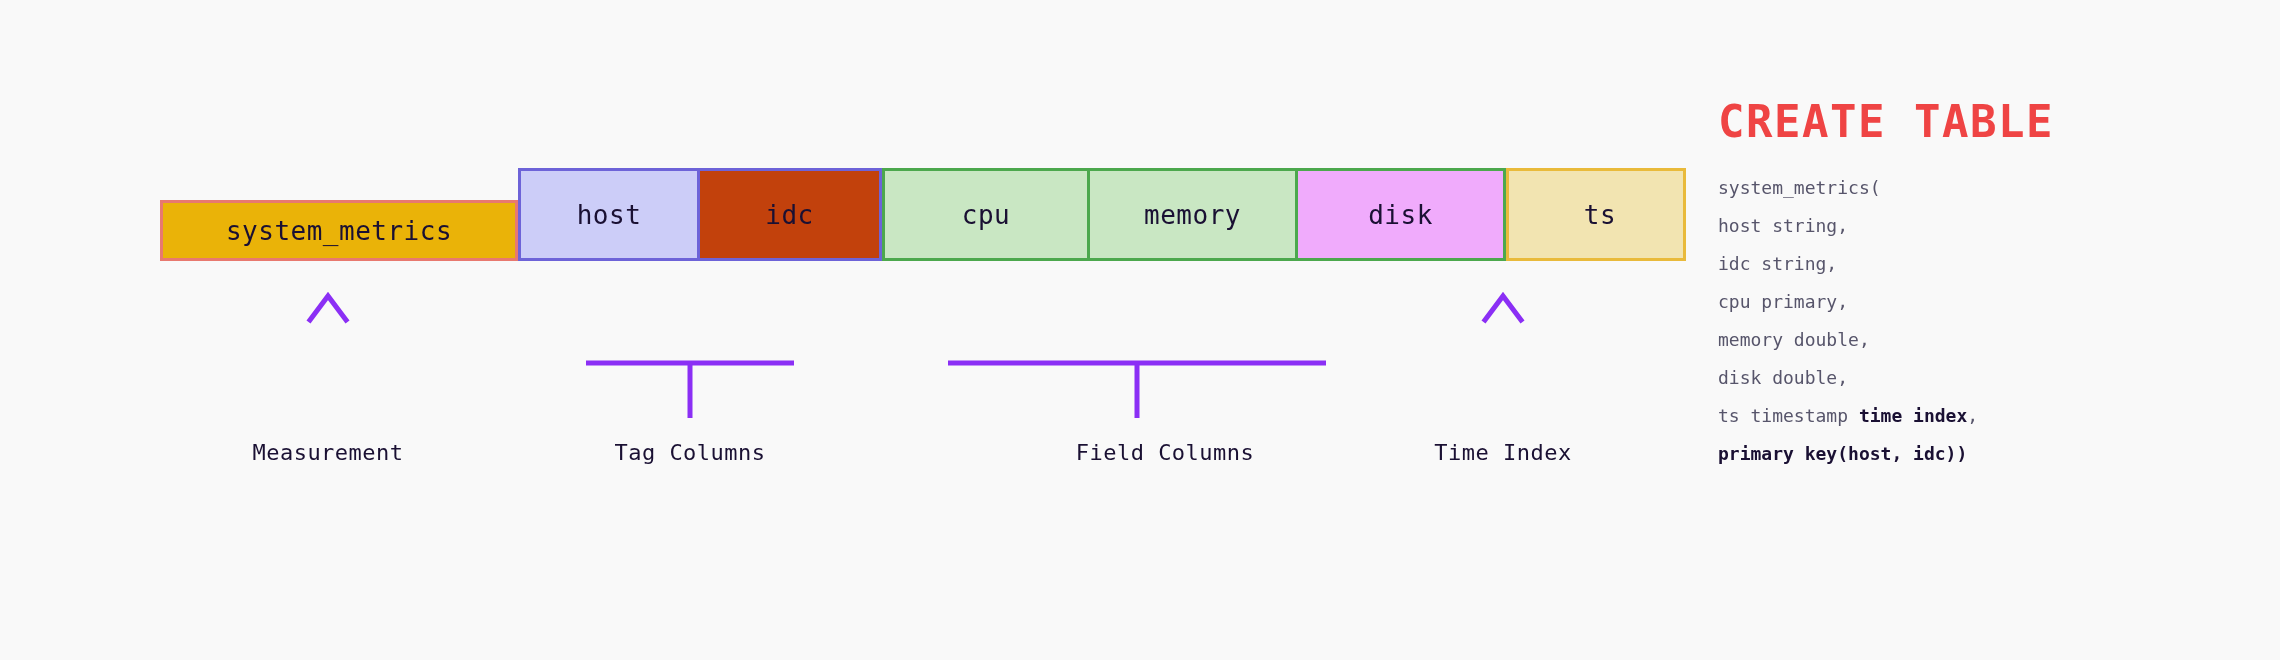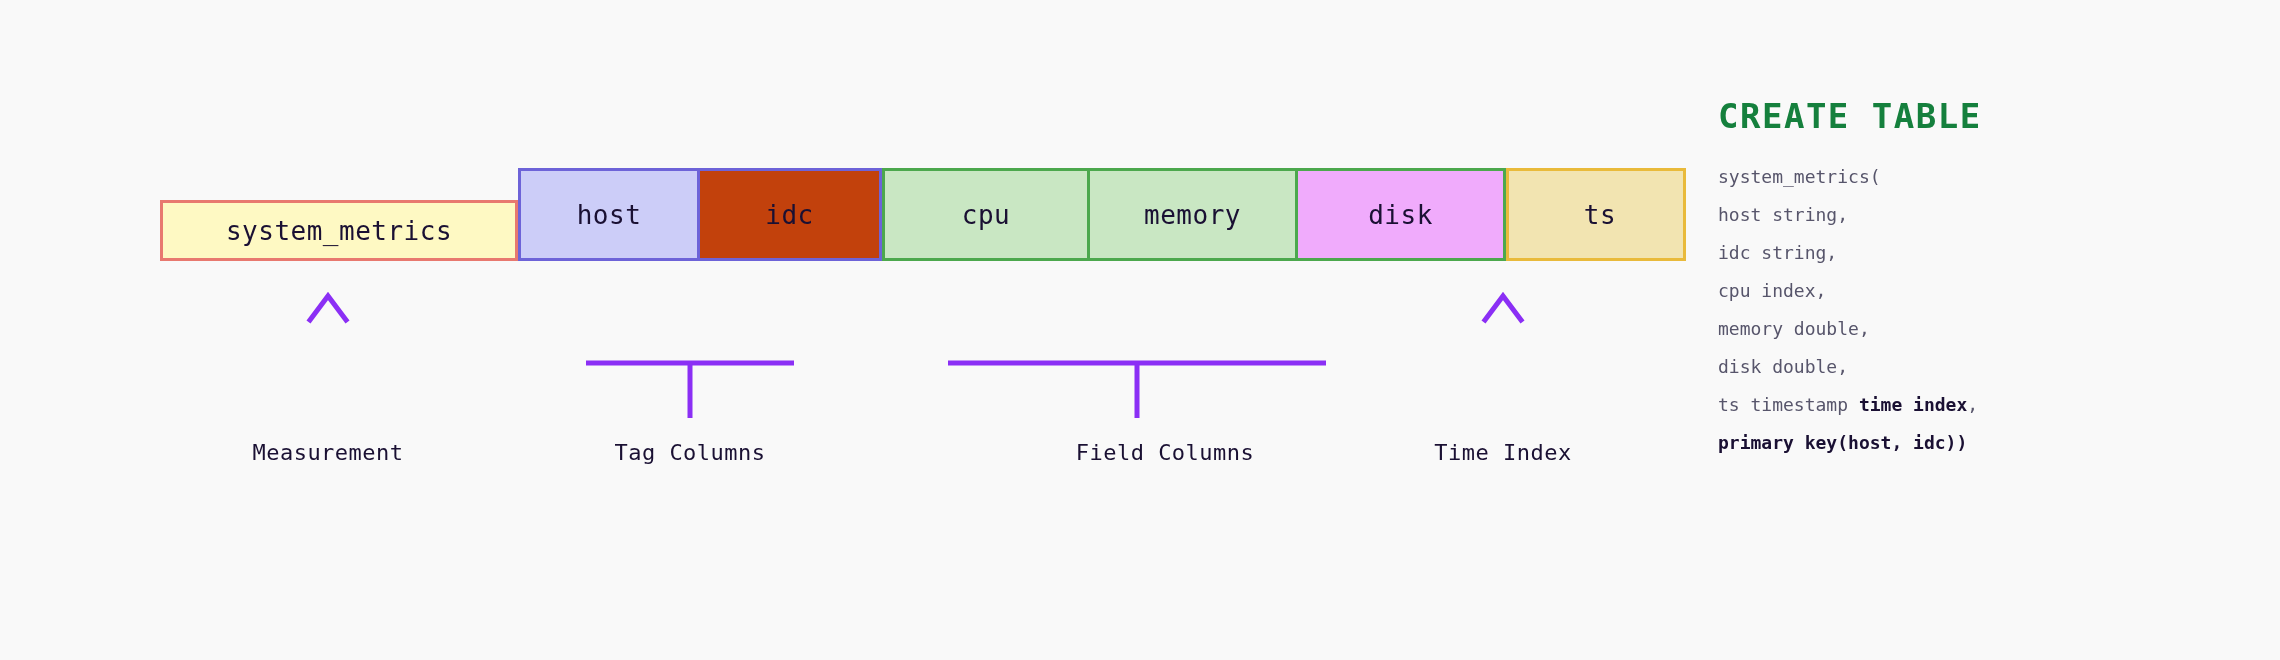--- a/index.html
+++ b/index.html
@@ -103,23 +103,23 @@
 
   
   #code-panel {
     position: absolute;
     left: 1718px;
     top: 96px;
     width: 540px;
   }
   #code-title {
     font-family: "DejaVu Sans Mono", monospace;
-    font-size: 34px;
+    font-size: 44px;
     font-weight: bold;
-    color: #15803d;
+    color: #ef4444;
     letter-spacing: 1.5px;
     margin: 0 0 22px 0;
     white-space: nowrap;
   }
   #code-body {
     font-family: "DejaVu Sans Mono", monospace;
     font-size: 18px;
     line-height: 38px;
     color: #57556b;
     white-space: nowrap;
@@ -129,21 +129,21 @@
     font-weight: bold;
     color: #1a1033;
   }
 </style>
 </head>
 <body style="background: rgb(249, 249, 249);">
 
 <div id="diagram">
 
   <div class="schema-row">
-      <div class="cell measurement first" style="background: #fef9c3; border-color: rgb(232, 121, 111); margin-top: 32px;">system_metrics</div>
+      <div class="cell measurement first" style="background: #eab308; border-color: rgb(232, 121, 111); margin-top: 32px;">system_metrics</div>
       <div class="cell tag first" style="background: rgb(204, 205, 248); border-color: rgb(109, 99, 216);">host</div>
       <div class="cell tag" style="background: #c2410c; border-color: rgb(109, 99, 216);">idc</div>
       <div class="cell field first" style="background: rgb(201, 231, 195); border-color: rgb(76, 168, 77);">cpu</div>
       <div class="cell field" style="background: rgb(201, 231, 195); border-color: rgb(76, 168, 77);">memory</div>
       <div class="cell field" style="background: #f0abfc; border-color: rgb(76, 168, 77);">disk</div>
       <div class="cell time first" style="background: rgb(242, 228, 177); border-color: rgb(233, 186, 59);">ts</div>
     </div>
 
   <svg id="connectors" viewBox="0 0 1660 660" width="1660" height="660">
     <defs>
@@ -191,19 +191,19 @@
       <div class="annotation-label" style="left: 1503px;">Time Index</div>
     </div>
 </div>
 
 <div id="code-panel">
   <div id="code-title">CREATE TABLE</div>
   <div id="code-body">
       <span class="code-line"><span>system_metrics(</span></span>
       <span class="code-line"><span>host string,</span></span>
       <span class="code-line"><span>idc string,</span></span>
-      <span class="code-line"><span>cpu index,</span></span>
+      <span class="code-line"><span>cpu primary,</span></span>
       <span class="code-line"><span>memory double,</span></span>
       <span class="code-line"><span>disk double,</span></span>
       <span class="code-line"><span>ts timestamp </span><span class="kw">time index</span><span>,</span></span>
       <span class="code-line"><span class="kw">primary key(host, idc))</span></span>
     </div>
 </div>
 
 </body></html>

